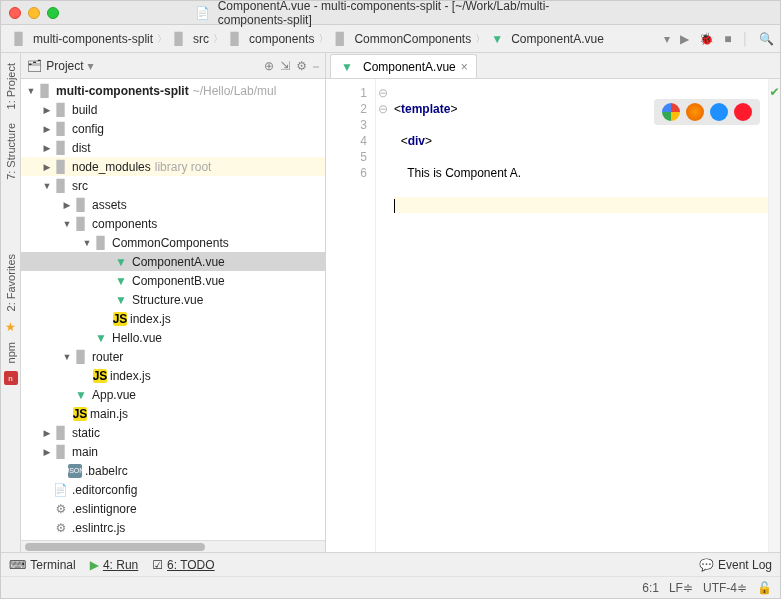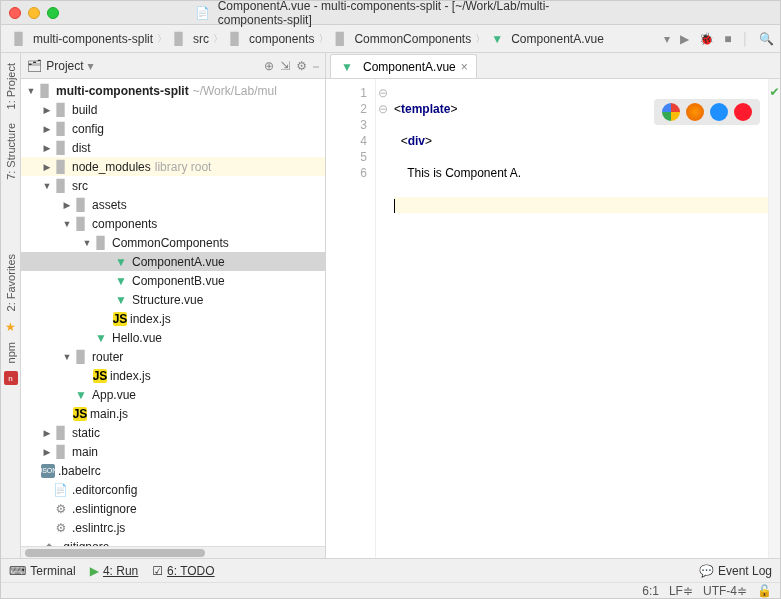--- a/index.html
+++ b/index.html
@@ -51,21 +51,21 @@
 .err-stripe{width:12px;background:#f5f5f5;border-left:1px solid #eee;padding-top:6px;text-align:center;color:#4caf50}
 .browsers{position:absolute;top:20px;right:20px;background:#e8e8e8;border-radius:4px;padding:4px 8px;display:flex;gap:6px}
 .bicon{width:18px;height:18px;border-radius:50%}
 .tag{color:#000080;font-weight:bold}
 .pun{color:#000}
 .txt{color:#000}
 .cursor-caret{display:inline-block;width:1px;height:14px;background:#000;vertical-align:middle}
 .bottom-bar{height:24px;background:#f0f0f0;border-top:1px solid #d5d5d5;display:flex;align-items:center;padding:0 8px;gap:14px}
 .bottom-item{display:flex;align-items:center;gap:4px;color:#333;cursor:pointer}
 .bottom-right{margin-left:auto}
-.status-bar{height:16px;background:#f0f0f0;border-top:1px solid #e0e0e0;display:flex;align-items:center;justify-content:flex-end;padding:0 8px;gap:10px;color:#555}
+.status-bar{height:22px;background:#f0f0f0;border-top:1px solid #e0e0e0;display:flex;align-items:center;justify-content:flex-end;padding:0 8px;gap:10px;color:#555}
 .lock{color:#888}
 .star-icon{color:#f5a623}
 .npm-icon{background:#cb3837;color:#fff;width:14px;height:14px;font-size:8px;display:flex;align-items:center;justify-content:center;border-radius:2px}
 </style>
 </head>
 <body>
 
 <div class="title-bar">
   <div class="traffic-lights">
     <div class="traffic-light tl-red"></div>
@@ -135,21 +135,21 @@
         <span>⇲</span>
         <span>⚙</span>
         <span>⎯</span>
       </div>
     </div>
     <div class="tree">
       <div class="tree-row" style="padding-left:4px">
           <span class="arrow">▼</span>
           <span class="ticon folder-icon">▉</span>
           <b class="tree-label">multi-components-split</b>
-          <span class="tree-hint">~/Work/Lab/mul</span>
+          <span class="tree-hint">~/Hello/Lab/mul</span>
         </div>
       <div class="tree-row" style="padding-left:20px">
           <span class="arrow">▶</span>
           <span class="ticon folder-icon">▉</span>
           <span class="tree-label">build</span>
         </div>
       <div class="tree-row" style="padding-left:20px">
           <span class="arrow">▶</span>
           <span class="ticon folder-icon">▉</span>
           <span class="tree-label">config</span>
@@ -233,21 +233,21 @@
       <div class="tree-row" style="padding-left:20px">
           <span class="arrow">▶</span>
           <span class="ticon folder-icon">▉</span>
           <span class="tree-label">static</span>
         </div>
       <div class="tree-row" style="padding-left:20px">
           <span class="arrow">▶</span>
           <span class="ticon folder-icon">▉</span>
           <span class="tree-label">main</span>
         </div>
-      <div class="tree-row" style="padding-left:8px">
+      <div class="tree-row" style="padding-left:35px">
           <span class="arrow empty">▶</span>
           <span class="ticon json-icon">JSON</span>
           <span class="tree-label">.babelrc</span>
         </div>
       <div class="tree-row" style="padding-left:20px">
           <span class="arrow empty">▶</span>
           <span class="ticon file-icon">📄</span>
           <span class="tree-label">.editorconfig</span>
         </div>
       <div class="tree-row" style="padding-left:20px">

